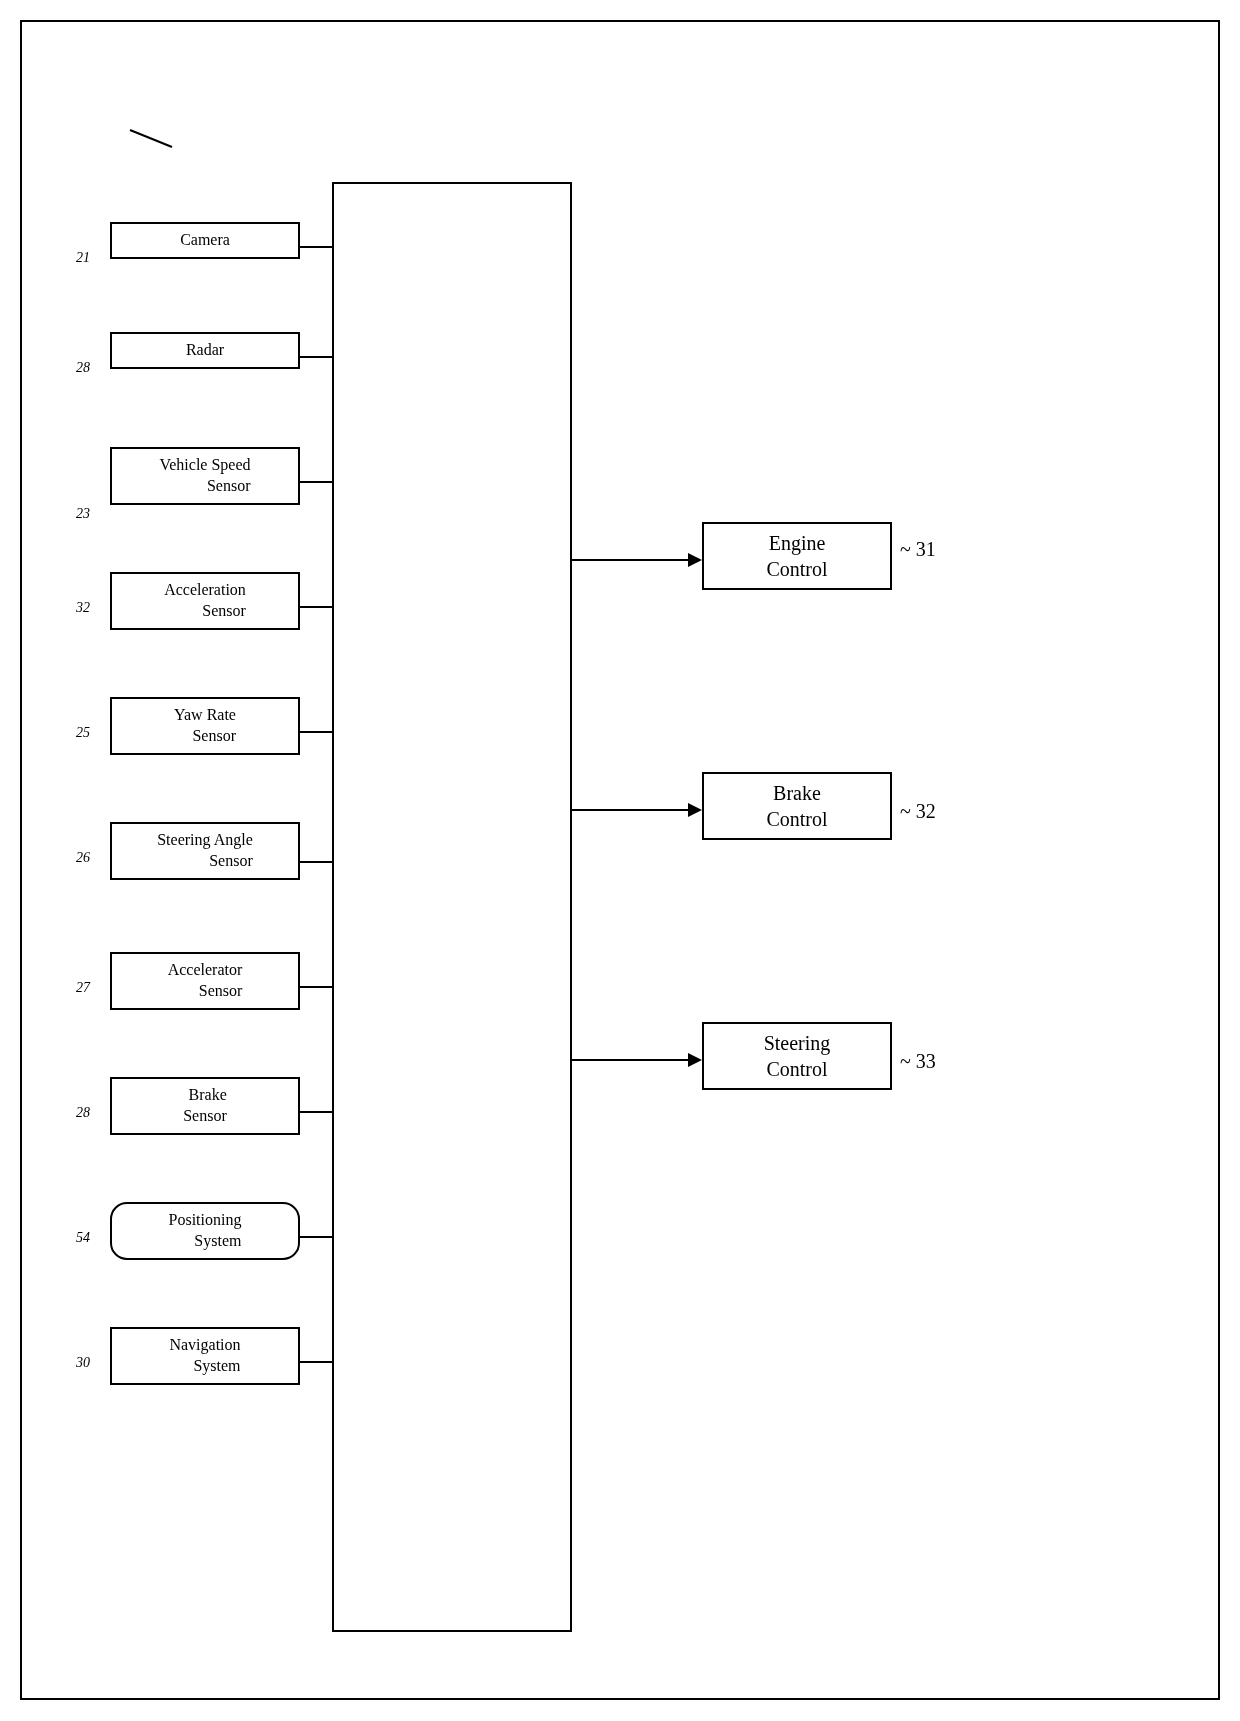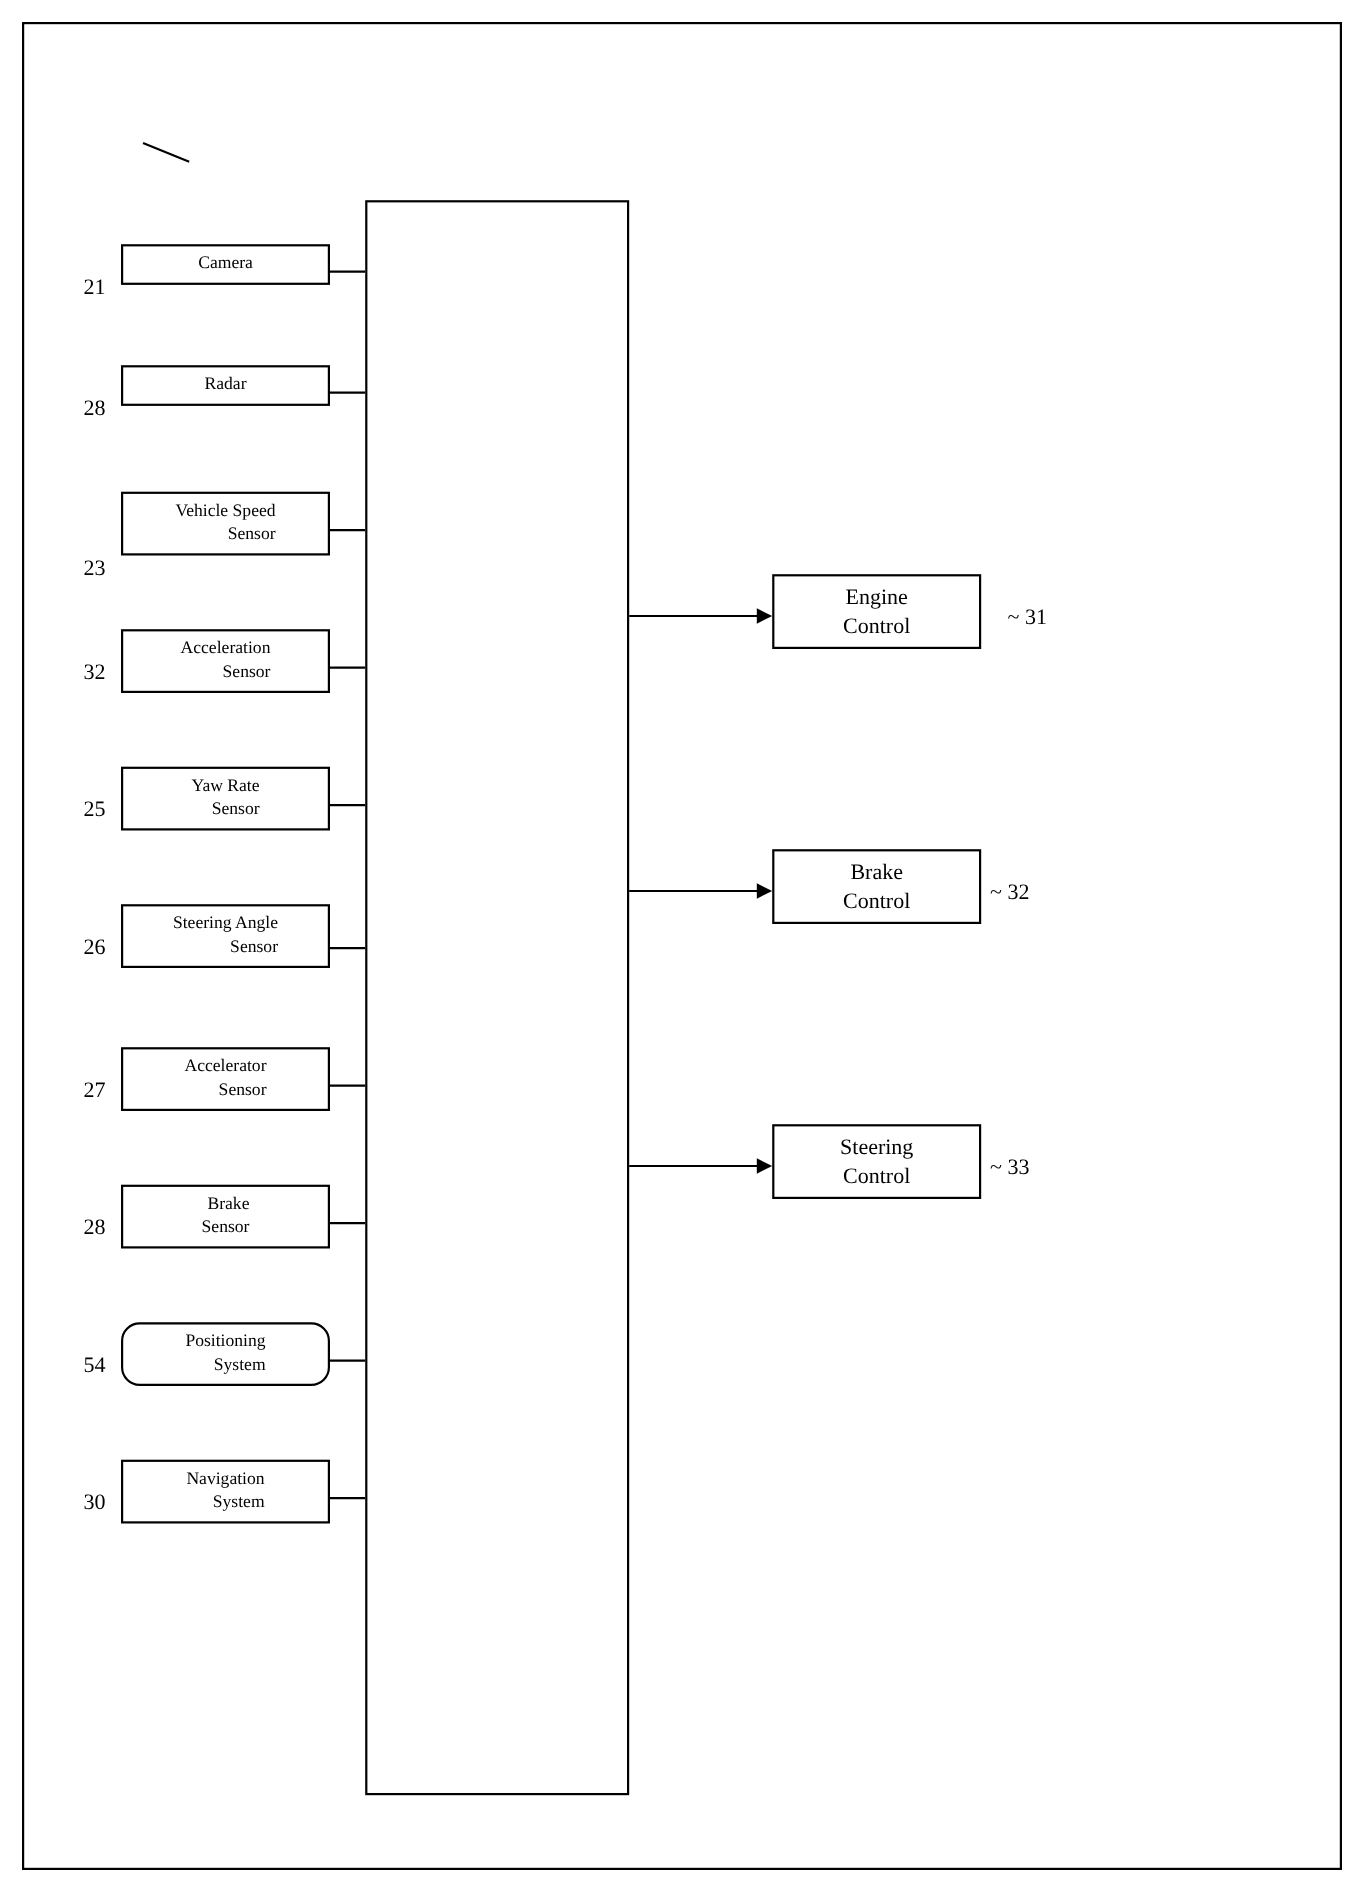--- a/index.html
+++ b/index.html
@@ -110,21 +110,22 @@
       text-align: center;
       font-size: 20px;
       line-height: 1.3;
       padding: 6px 8px;
     }
 
     
     .num-label {
       position: absolute;
       left: 54px;
-      font-size: 20px;
+      font-size: 14px;
+      font-style: italic;
     }
 
     
     .num-label-right {
       position: absolute;
       left: 878px;
       font-size: 20px;
     }
 
     svg.connections {
@@ -169,21 +170,21 @@
         <div class="input-box" style="top: 985px;">Brake<br>Sensor</div>
         <div class="num-label" style="top: 1013px;">28</div>
         <div class="input-box" style="top: 1110px; border-radius: 17px;">Positioning<br>System</div>
         <div class="num-label" style="top: 1138px;">54</div>
         <div class="input-box" style="top: 1235px;">Navigation<br>System</div>
         <div class="num-label" style="top: 1263px;">30</div>
       </div>
 
     <div id="output-boxes">
         <div class="output-box" style="top: 430px;">Engine<br>Control</div>
-        <div class="num-label-right" style="top: 458px; margin-left: 16px;">~ 31</div>
+        <div class="num-label-right" style="top: 446px;">~ 31</div>
         <div class="output-box" style="top: 680px;">Brake<br>Control</div>
         <div class="num-label-right" style="top: 708px;">~ 32</div>
         <div class="output-box" style="top: 930px;">Steering<br>Control</div>
         <div class="num-label-right" style="top: 958px;">~ 33</div>
       </div>
 
     <svg class="connections">
 
       <line x1="108" y1="38" x2="150" y2="55" stroke="#000" stroke-width="2"></line>
 

